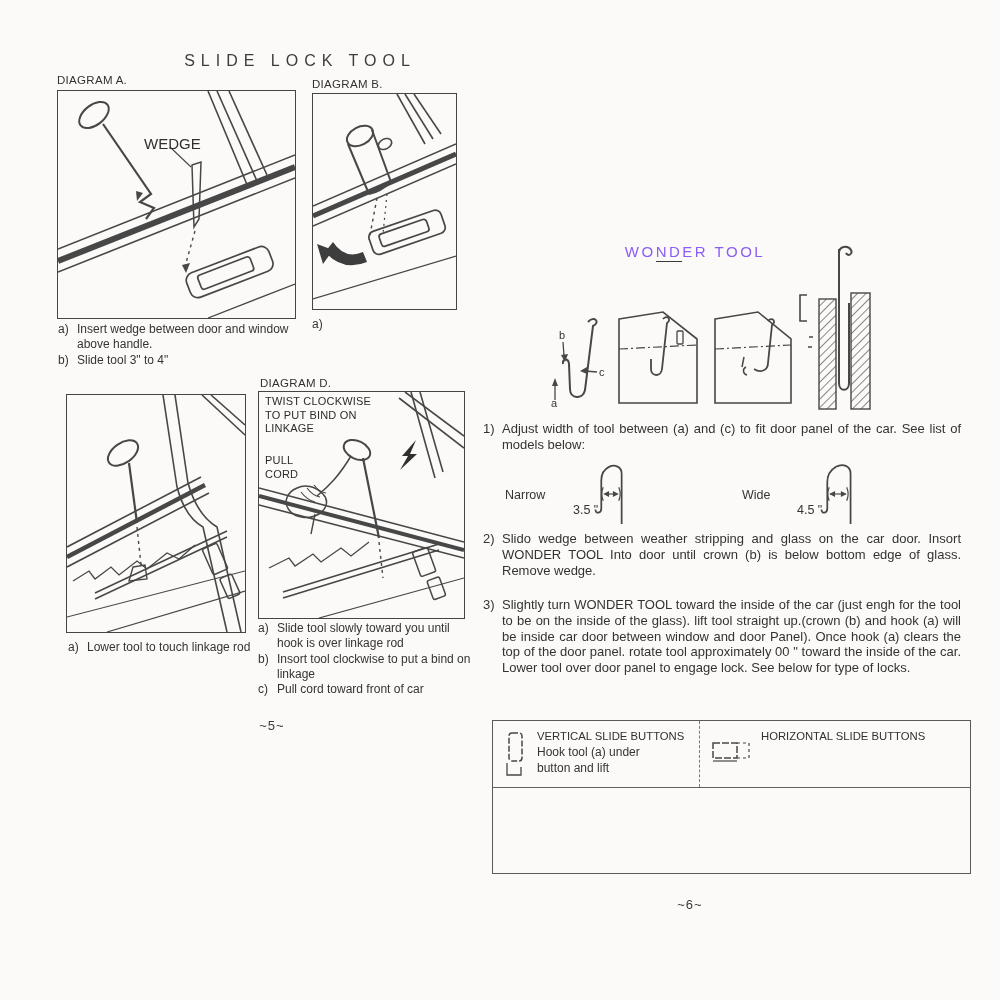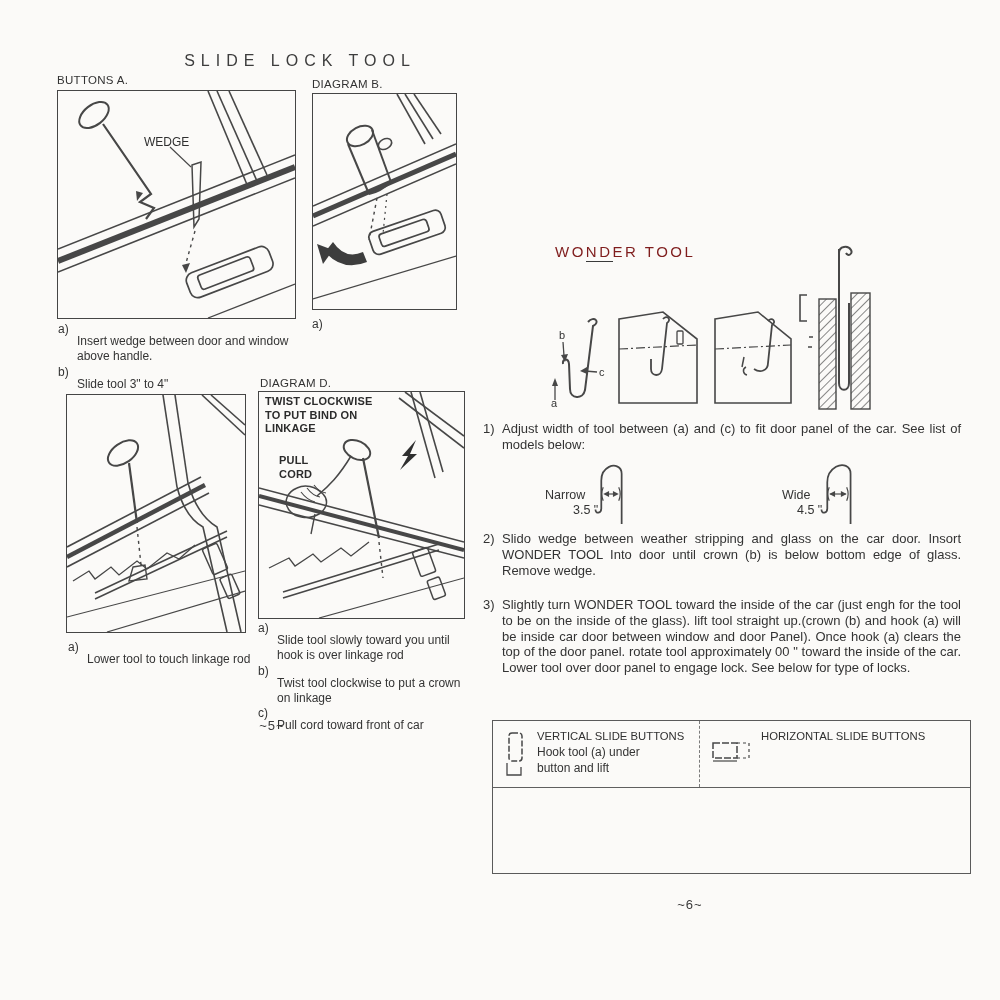--- a/index.html
+++ b/index.html
@@ -9,55 +9,55 @@
   .stroke{stroke:#474747;fill:none;}
   
   .ltitle{position:absolute;left:150px;top:52px;width:300px;text-align:center;
           font-size:16px;letter-spacing:6px;color:#3d3d3d;}
   .dlabel{position:absolute;font-size:11.5px;color:#323232;letter-spacing:.3px;}
   .dbox{position:absolute;border:1.7px solid #454545;}
   .dbox svg{position:absolute;left:0;top:0;width:100%;height:100%;}
   .caps{position:absolute;font-size:12px;line-height:15.3px;color:#343434;}
   .cap{display:flex;}
   .cap .m{width:19px;flex:none;}
-  .cap .t{flex:1;margin-top:12px;}
-  .wedgelbl{position:absolute;font-size:12px;color:#2f2f2f;}
-  .note{position:absolute;font-size:11px;line-height:13.5px;font-weight:bold;
+  .cap .t{flex:1;}
+  .wedgelbl{position:absolute;font-size:15px;color:#2f2f2f;}
+  .note{position:absolute;font-size:11px;line-height:13.5px;font-weight:normal;
         white-space:pre-line;color:#2b2b2b;letter-spacing:.2px;}
   .pagenum{position:absolute;font-size:13px;letter-spacing:1px;color:#3a3a3a;text-align:center;}
   
-  .rtitle{position:absolute;left:555px;top:243px;width:280px;text-align:left;
-          font-size:15px;letter-spacing:2.5px;color:#7f1d1d;}
+  .rtitle{position:absolute;left:555px;top:243px;width:280px;text-align:center;
+          font-size:15px;letter-spacing:2.5px;color:#8b5cf6;}
   .rtitle .ul{border-bottom:1.5px solid #3a3a3a;padding-bottom:1px;}
   .fig{position:absolute;}
   .fig svg{width:100%;height:100%;}
   .step{position:absolute;display:flex;font-size:13px;line-height:15.8px;color:#333;}
   .step .m{width:19px;flex:none;}
   .step .t{flex:1;text-align:justify;}
-  .wlabel{position:absolute;font-size:12.5px;color:#333;margin-left:40px;}
+  .wlabel{position:absolute;font-size:12.5px;color:#333;}
   .wval{position:absolute;font-size:12.5px;color:#333;}
   .locks{position:absolute;left:492px;top:720px;width:477px;height:152px;
          border:1.6px solid #5a5a5a;color:#333;}
   .lrow1{position:absolute;left:0;top:0;width:100%;height:66px;border-bottom:1.4px solid #5f5f5f;}
   .lcell-v{position:absolute;left:0;top:0;width:206px;height:66px;border-right:1.4px dashed #7a7a7a;}
   .lcell-h{position:absolute;left:206px;top:0;right:0;height:66px;}
   .lrow2{position:absolute;left:0;top:66px;width:100%;height:56px;border-bottom:1.4px solid #5f5f5f;}
   .lrow3{position:absolute;left:0;top:122px;width:100%;height:30px;}
   .l-title{position:absolute;font-size:11.3px;color:#303030;}
   .l-body{position:absolute;font-size:12px;line-height:15.5px;white-space:pre-line;color:#343434;}
   .licon{position:absolute;}
 </style>
 </head>
 <body>
 
 <div class="page">
 
   <div class="ltitle">SLIDE LOCK TOOL</div>
 
-  <div class="dlabel" style="left:57px;top:74px">BUTTONS A.</div>
+  <div class="dlabel" style="left:57px;top:74px">DIAGRAM A.</div>
   <div class="dbox" style="left:57px;top:90px;width:237px;height:227px">
     <svg viewBox="0 0 237 227">
       <g class="stroke" stroke-width="1.6">
         <path d="M150,0 L190,96"></path>
           <path d="M159,0 L199,90"></path>
           <path d="M171,0 L209,84"></path>
         <path d="M0,158 L237,64"></path>
         <path d="M0,170 L237,76" stroke-width="6"></path>
         <path d="M0,181 L237,87"></path>
         <ellipse cx="36" cy="24" rx="17" ry="10" transform="rotate(-38 36 24)" stroke-width="2"></ellipse>
@@ -182,31 +182,31 @@
         <g transform="rotate(-20 168 172)" stroke-width="1.5">
           <rect x="158" y="156" width="16" height="26" rx="2"></rect>
           <rect x="162" y="188" width="13" height="20" rx="2"></rect>
         </g>
       </g>
       <path d="M157,48 L143,64 L149,64 L141,78 L158,62 L151,62 Z" fill="#2f2f2f"></path>
     </svg>
     <div class="note" style="left:6px;top:3px">TWIST CLOCKWISE
 TO PUT BIND ON
 LINKAGE</div>
-    <div class="note" style="left:20px;top:62px">PULL
+    <div class="note" style="left:6px;top:62px">PULL
 CORD</div>
   </div>
   <div class="caps" style="left:258px;top:621px;width:218px">
     <div class="cap">
       <span class="m">a)</span>
       <span class="t">Slide tool slowly toward you until hook is over linkage rod</span>
     </div>
     <div class="cap">
       <span class="m">b)</span>
-      <span class="t">Twist tool clockwise to put a crown on linkage</span>
+      <span class="t">Insort tool clockwise to put a bind on linkage</span>
     </div>
     <div class="cap">
       <span class="m">c)</span>
       <span class="t">Pull cord toward front of car</span>
     </div>
   </div>
 
   <div class="pagenum" style="left:242px;top:718px;width:60px">~5~</div>
 
   <div class="rtitle">

